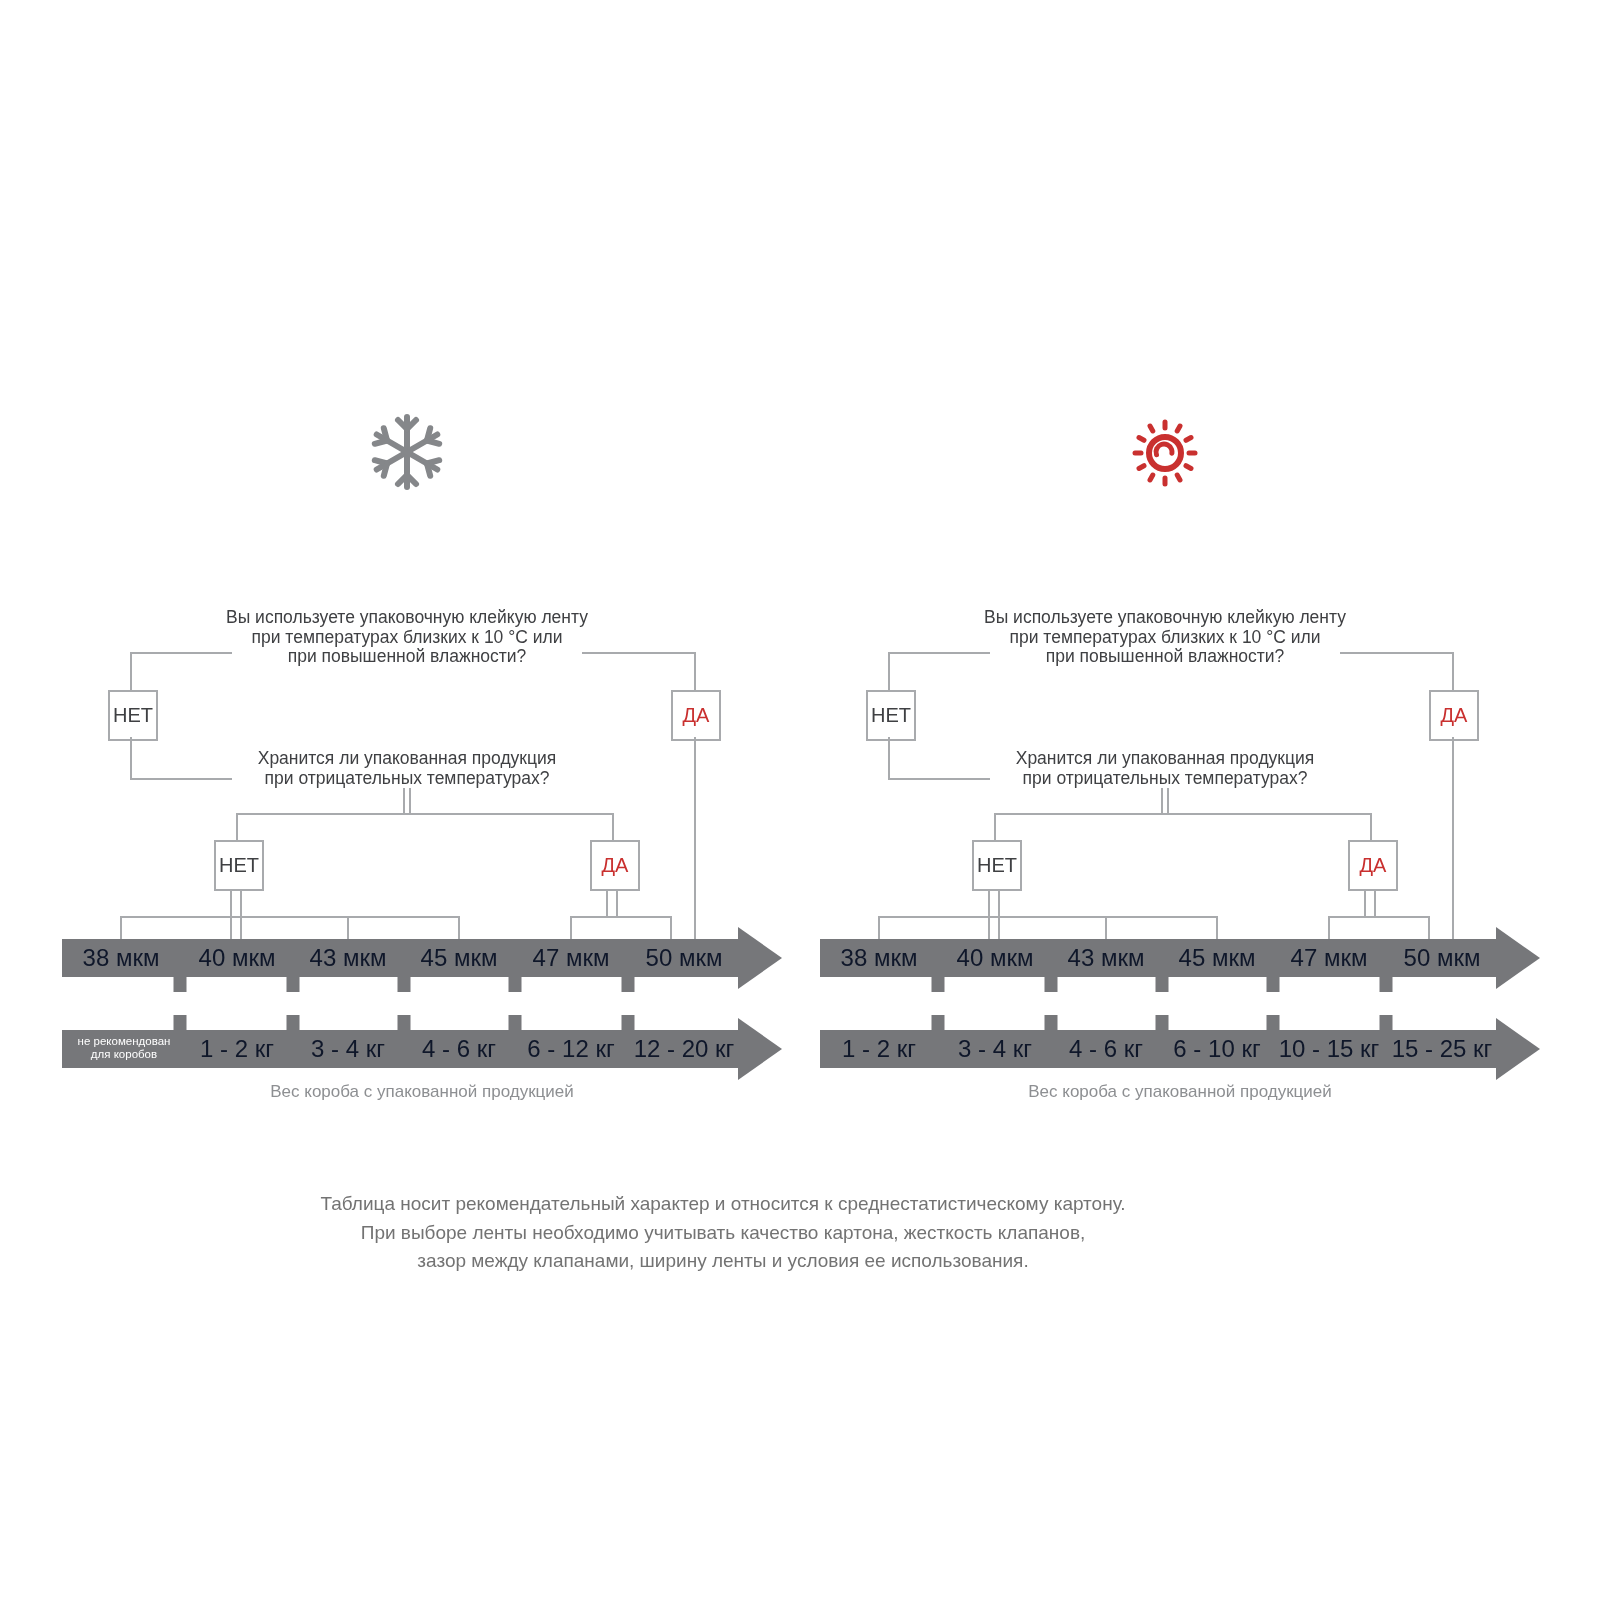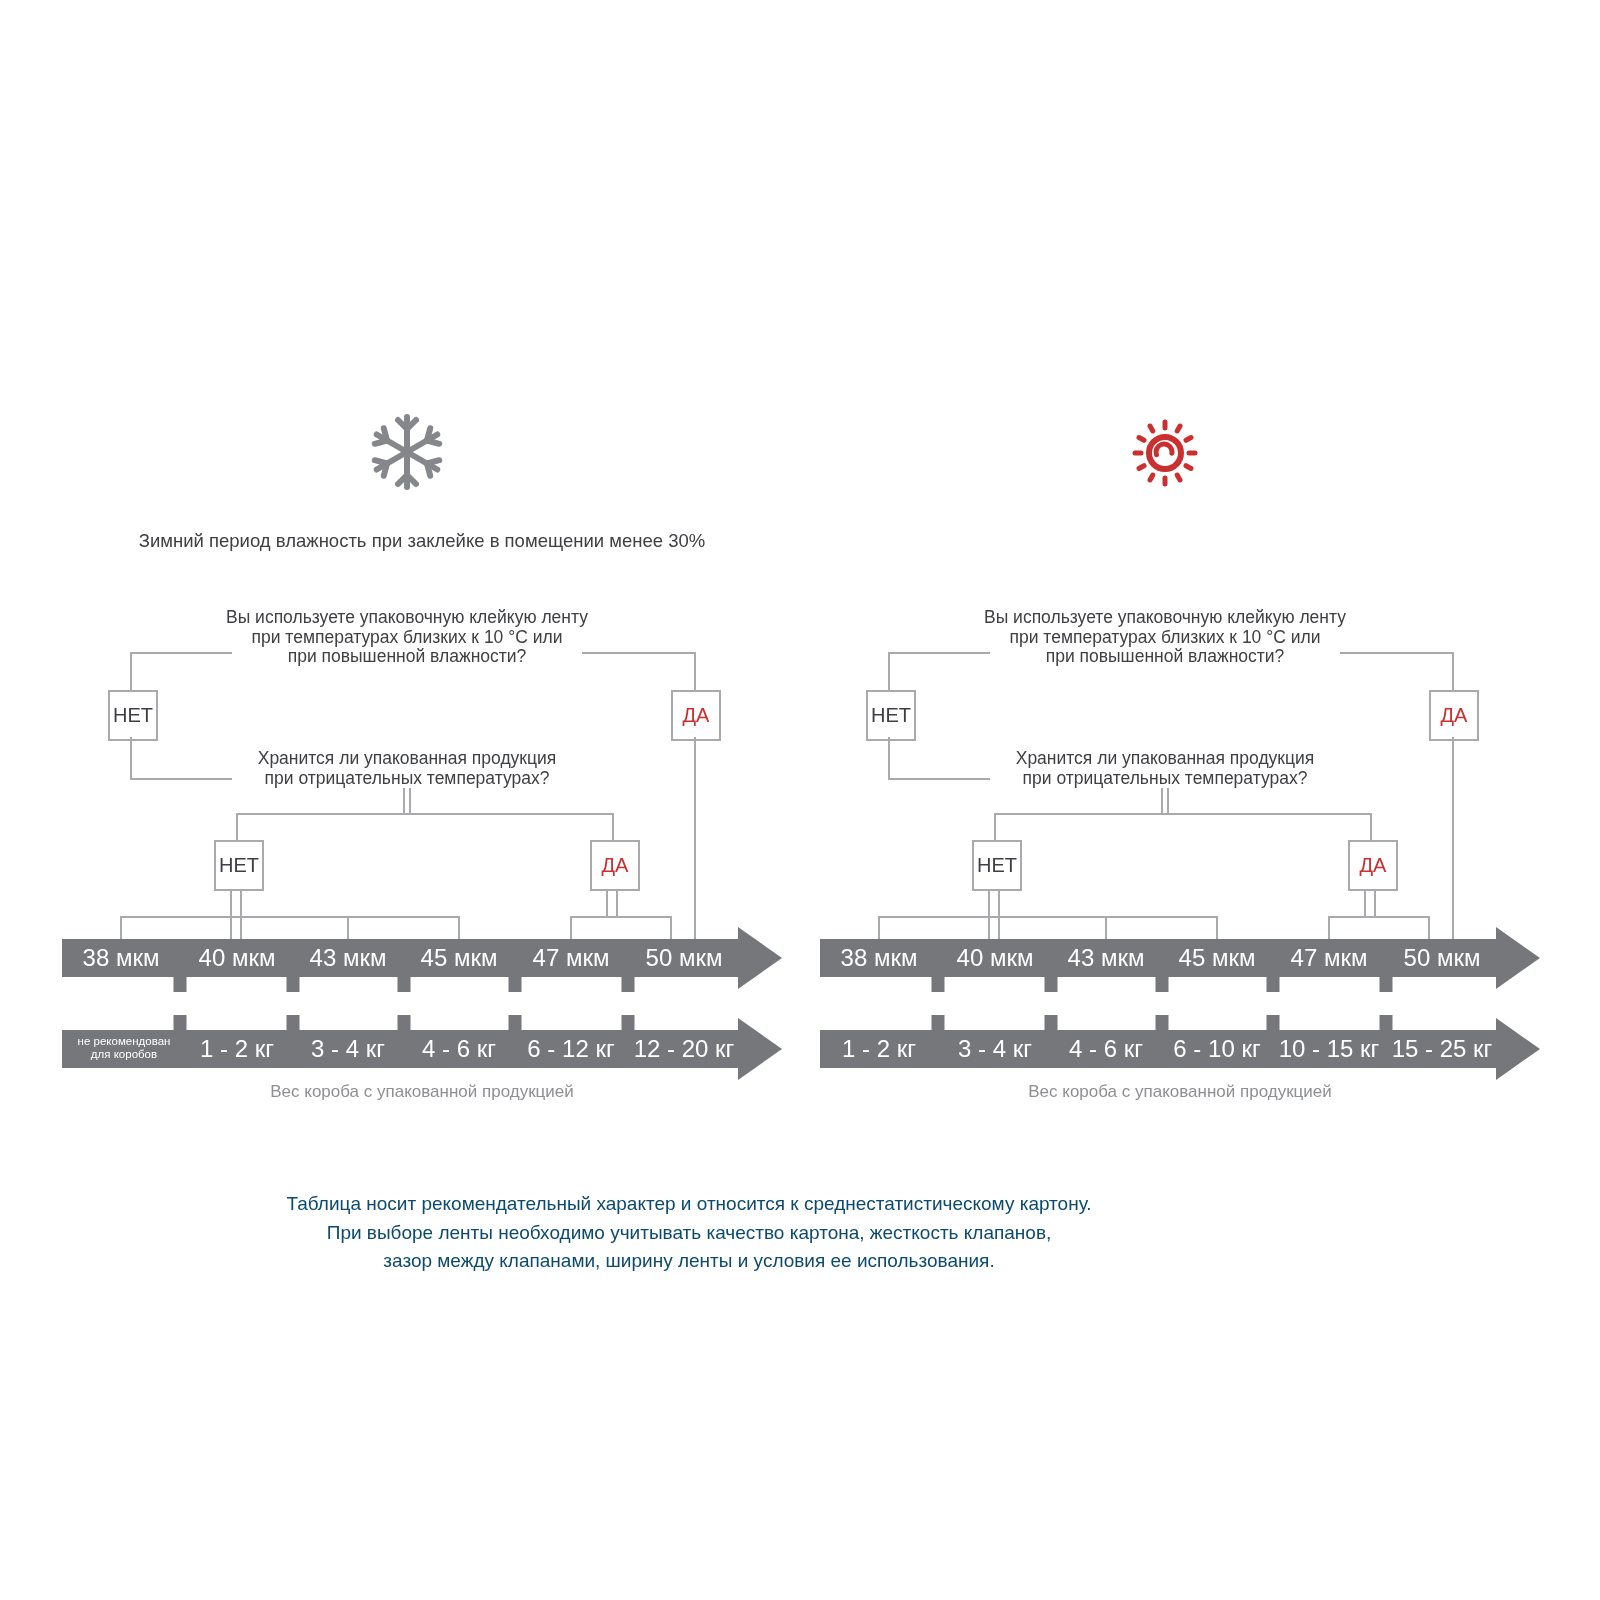--- a/index.html
+++ b/index.html
@@ -18,29 +18,29 @@
   .ln{position:absolute;background:#a8aaad;}
   .dbox{position:absolute;width:46px;height:47px;background:#fff;border:2px solid #a8aaad;
         display:flex;align-items:center;justify-content:center;font-size:20px;color:#3f4043;}
   .dbox.yes{color:#c9302f;}
   .bar{position:absolute;left:0;width:676px;height:38px;background:#76777a;}
   .bar1{top:539px;} .bar2{top:630px;}
   .head{position:absolute;left:676px;width:0;height:0;border-left:44px solid #76777a;
         border-top:31px solid transparent;border-bottom:31px solid transparent;}
   .head1{top:527px;} .head2{top:618px;}
   .seg{position:absolute;transform:translateX(-50%);top:0;line-height:38px;
-       font-size:24px;color:#ffffff;white-space:nowrap;}
+       font-size:24px;color:#0f172a;white-space:nowrap;}
   .seg-small{position:absolute;transform:translateX(-50%);top:5px;text-align:center;
        font-size:11.5px;line-height:13px;color:#ffffff;white-space:nowrap;}
   .tick{position:absolute;width:13px;height:15px;background:#76777a;transform:translateX(-50%);}
   .t1{top:577px;} .t2{top:615px;}
   .caption{position:absolute;left:0;top:682px;width:720px;text-align:center;
            font-size:17px;color:#8d8f92;}
   .footer{position:absolute;top:1190px;left:0;width:1378px;text-align:center;
-          font-size:19px;line-height:28.5px;color:#0c4a6e;}
+          font-size:19px;line-height:28.5px;color:#737373;padding-left:34px;}
 </style>
 </head>
 <body>
 
 <div class="canvas">
 
 
   <div class="chart left">
     <svg class="icon" viewBox="0 0 80 80">
       <g stroke="#85878a" stroke-width="6" stroke-linecap="round" fill="none">
@@ -60,21 +60,20 @@
         </g>
         <g transform="rotate(120 40 40)">
           <line x1="40" y1="5" x2="40" y2="75"></line>
           <line x1="40" y1="17" x2="31" y2="8"></line>
             <line x1="40" y1="17" x2="49" y2="8"></line>
           <line x1="40" y1="63" x2="31" y2="72"></line>
             <line x1="40" y1="63" x2="49" y2="72"></line>
         </g>
       </g>
     </svg>
-    <div class="heading">Зимний период влажность при заклейке в помещении менее 30%</div>
 
     <div class="qtext q1">
       <div>Вы используете упаковочную клейкую ленту</div>
       <div>при температурах близких к 10 °С или</div>
       <div>при повышенной влажности?</div>
     </div>
 
     <i class="ln" style="left:70px;top:252px;width:100px;height:2px"></i>
     <i class="ln" style="left:68px;top:252px;width:2px;height:40px"></i>
     <i class="ln" style="left:520px;top:252px;width:114px;height:2px"></i>

